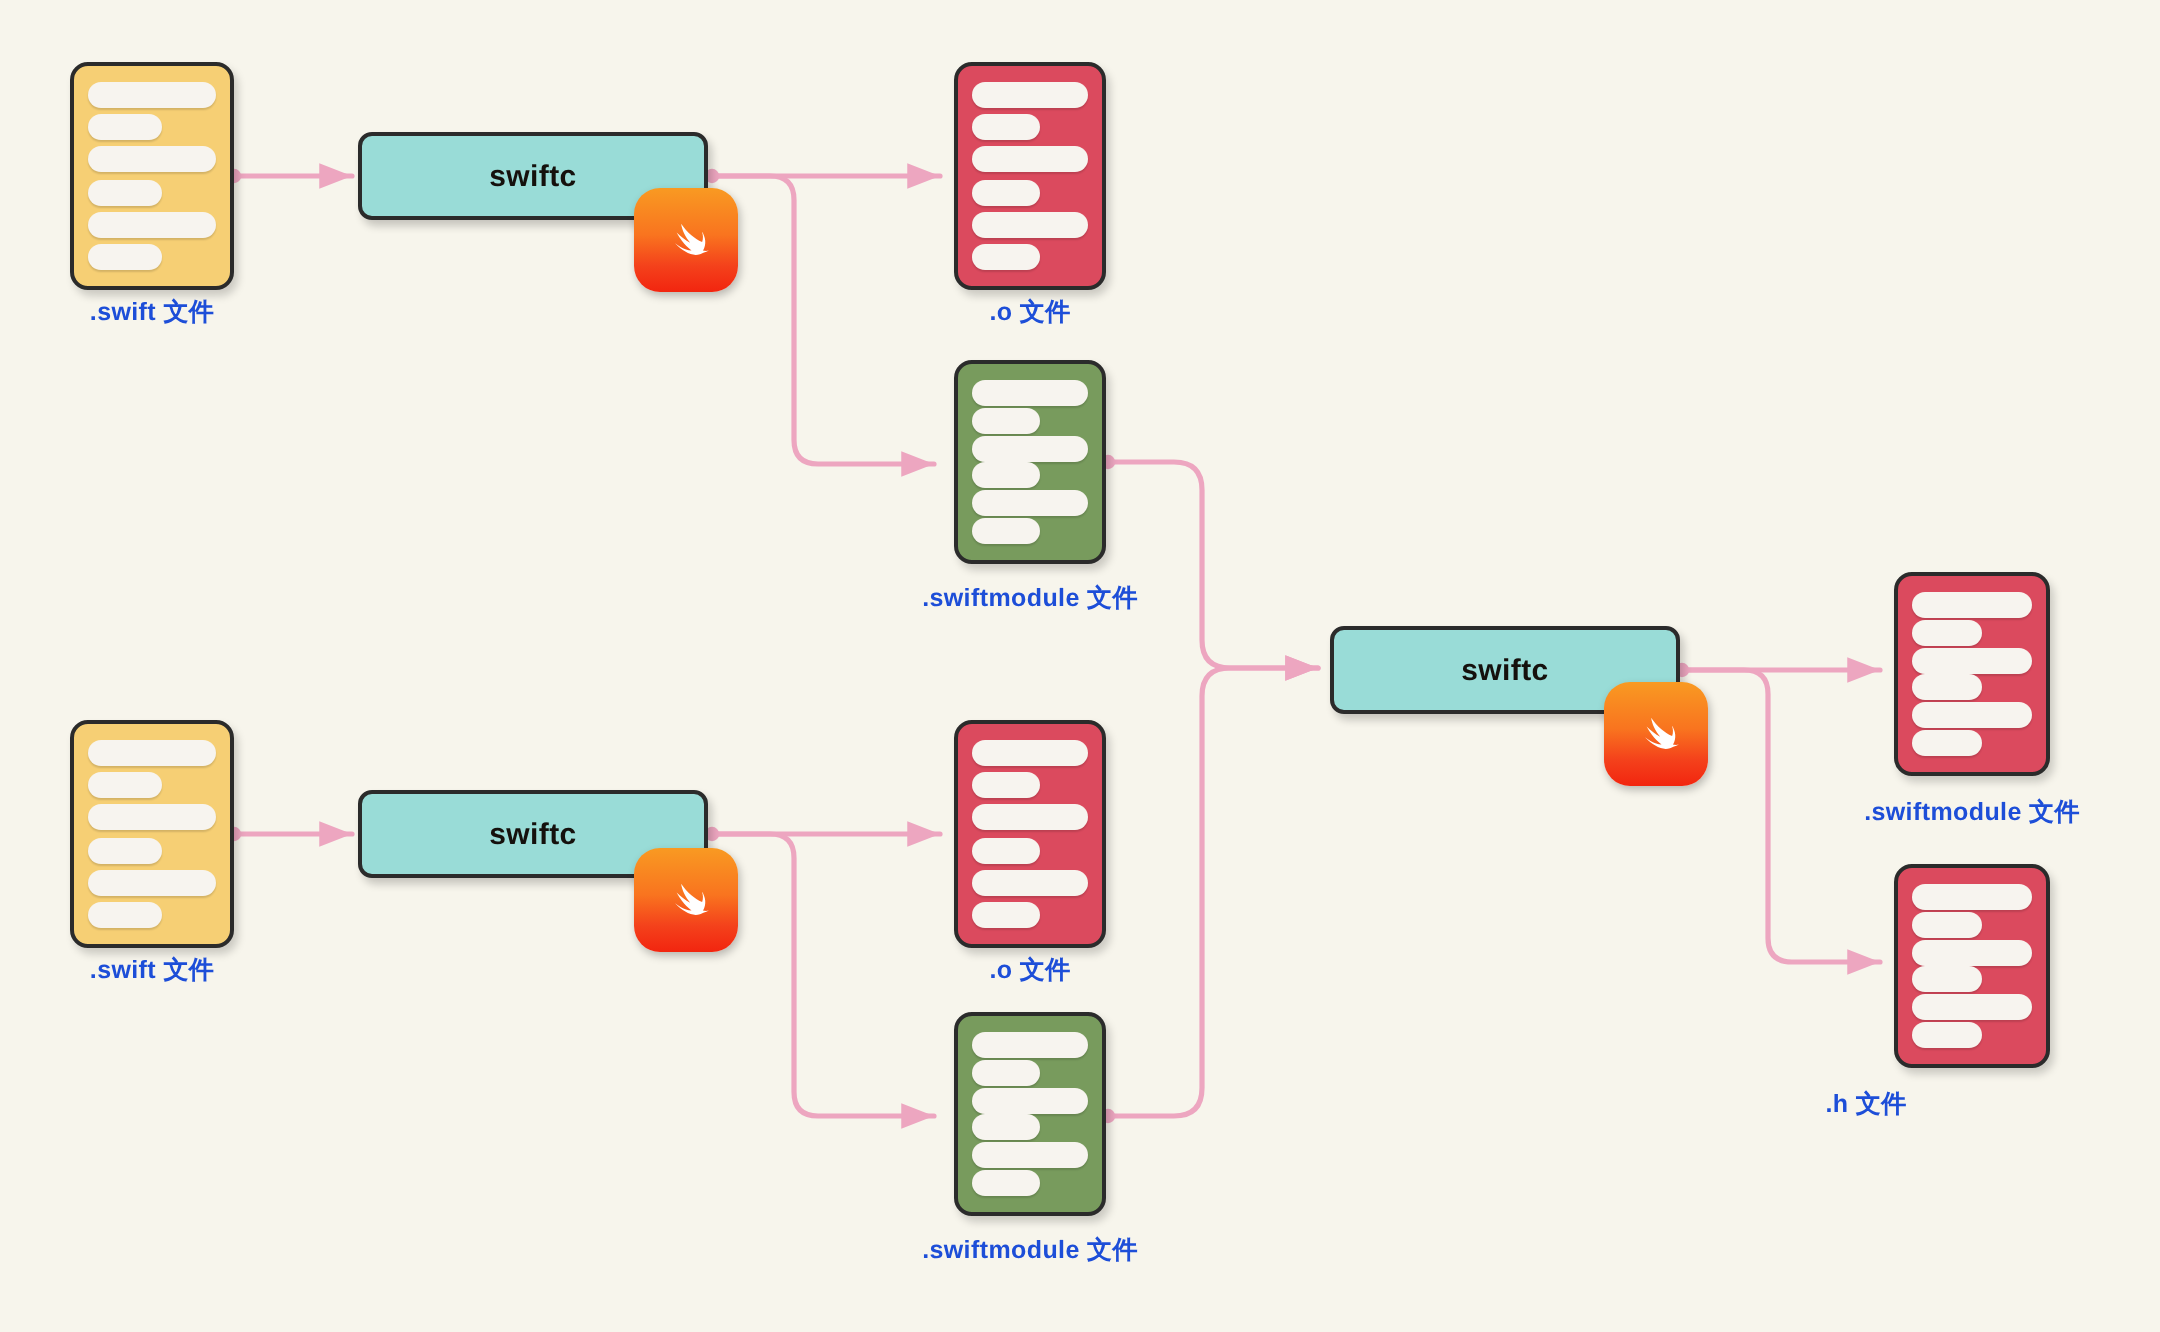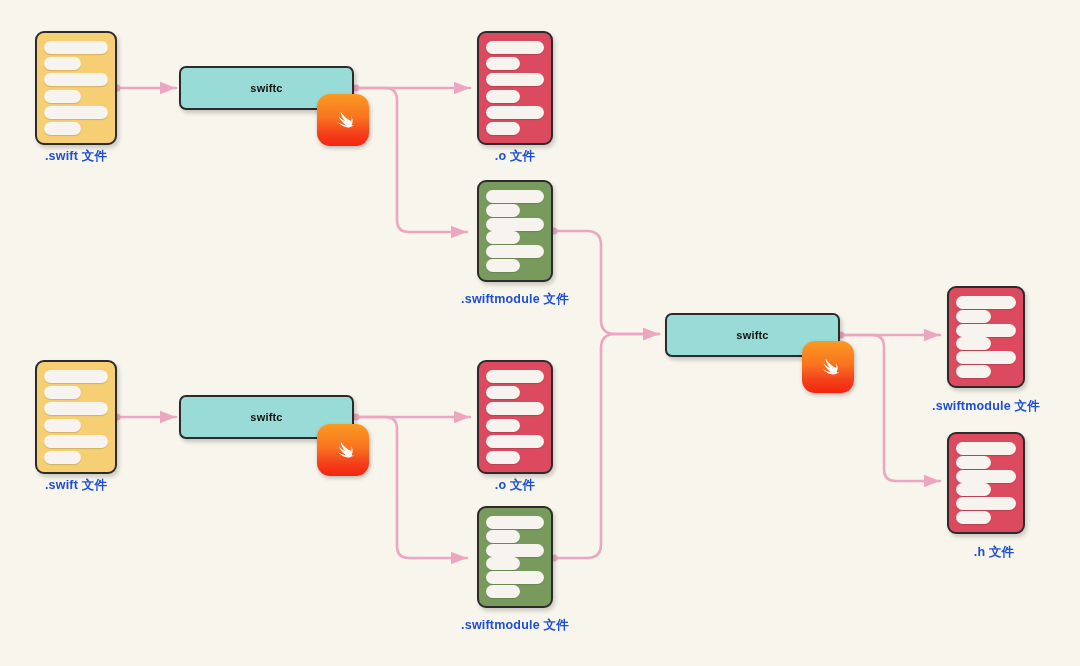--- a/index.html
+++ b/index.html
@@ -56,21 +56,21 @@
   
   .proc-box {
     position: absolute;
     box-sizing: border-box;
     background: #99dcd7;
     border: 2px solid #2b2b2b;
     border-radius: 7px;
     display: flex;
     align-items: center;
     justify-content: center;
-    font-size: 11px;
+    font-size: 15px;
     font-weight: bold;
     color: #15110d;
     box-shadow: 2px 3px 4px rgba(0,0,0,0.20);
     letter-spacing: .2px;
   }
 
   
   .swift-badge {
     position: absolute;
     width: 52px;
@@ -218,15 +218,15 @@
   <div class="card-label" style="left:926px; top:398px; width:120px;">.swiftmodule 文件</div>
 
   <div class="file-card" style="left:947px; top:432px; width:78px; height:102px; background:#db4a5e;">
     <div class="bar long"></div>
     <div class="bar short"></div>
     <div class="bar long"></div>
     <div class="bar short"></div>
     <div class="bar long"></div>
     <div class="bar short"></div>
   </div>
-  <div class="card-label" style="left:955px; top:544px; width:78px;">.h 文件</div>
+  <div class="card-label" style="left:894px; top:544px; width:78px;">.h 文件</div>
 
 </div>
 
 </body></html>

